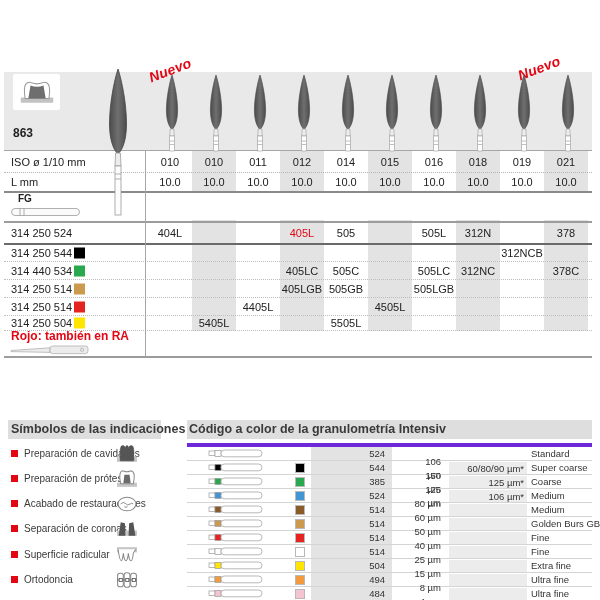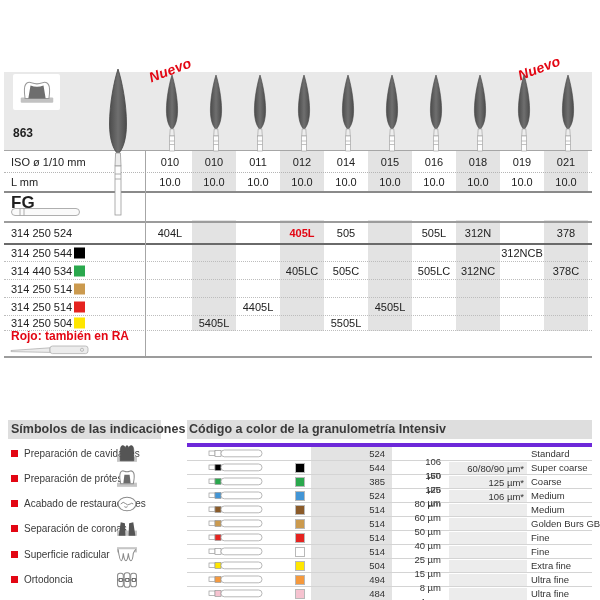--- a/index.html
+++ b/index.html
@@ -17,22 +17,22 @@
          transform:rotate(-21deg);letter-spacing:.3px;}
   .figure-number{position:absolute;left:13px;top:126px;font-size:12px;font-weight:bold;color:#1f1f1f;}
   .tooth-card{position:absolute;left:13px;top:74px;width:47px;height:36px;background:#fff;
               border-radius:2px;display:flex;align-items:center;justify-content:center;}
 
   .trow{position:absolute;left:4px;width:588px;font-size:11px;}
   .rlabel{position:absolute;left:7px;top:50%;transform:translateY(-50%);white-space:nowrap;color:#222;}
   .sq{position:absolute;left:70px;top:50%;transform:translateY(-50%);width:11px;height:11px;}
   .cells{position:absolute;left:144px;top:0;width:440px;height:100%;display:flex;align-items:center;}
   .cell{width:44px;text-align:center;color:#222;}
-  .cell.red-val{color:#e30613;font-weight:bold;}
-  .fg-label{position:absolute;left:7px;top:0;font-weight:bold;font-size:17px;color:#1f1f1f;}
+  .cell.red-val{color:#e30613;}
+  .fg-label{position:absolute;left:14px;top:0;font-weight:bold;font-size:10px;color:#1f1f1f;}
   .fg-shank{position:absolute;left:6px;top:13px;}
   .rojo-note{position:absolute;left:11px;top:329px;font-size:12px;font-weight:bold;color:#e30613;}
   .ra-shank{position:absolute;left:10px;top:343px;}
   .bur{position:absolute;top:74px;width:26px;height:78px;}
   .bur-big{position:absolute;left:101px;top:68px;width:34px;height:148px;}
 
   
   .section-title{position:absolute;top:420px;height:19px;background:#dedede;font-size:12.5px;
                  font-weight:bold;color:#3a3a3a;line-height:19px;white-space:nowrap;}
   .sym-item{position:absolute;left:8px;width:180px;height:22px;}
@@ -235,20 +235,32 @@
       <span class="cell">505LC</span>
       <span class="cell">312NC</span>
       <span class="cell"></span>
       <span class="cell">378C</span>
     </div>
   </div>
 
   <div class="trow" style="top:280px;height:17px">
     <span class="rlabel">314 250 514</span>
     <span class="sq" style="background-color: rgb(203, 154, 78);"></span>
+    <div class="cells">
+      <span class="cell"></span>
+      <span class="cell"></span>
+      <span class="cell"></span>
+      <span class="cell">405LGB</span>
+      <span class="cell">505GB</span>
+      <span class="cell"></span>
+      <span class="cell">505LGB</span>
+      <span class="cell"></span>
+      <span class="cell"></span>
+      <span class="cell"></span>
+    </div>
   </div>
 
   <div class="trow" style="top:298px;height:17px">
     <span class="rlabel">314 250 514</span>
     <span class="sq" style="background-color: rgb(229, 35, 32);"></span>
     <div class="cells">
       <span class="cell"></span>
       <span class="cell"></span>
       <span class="cell">4405L</span>
       <span class="cell"></span>

